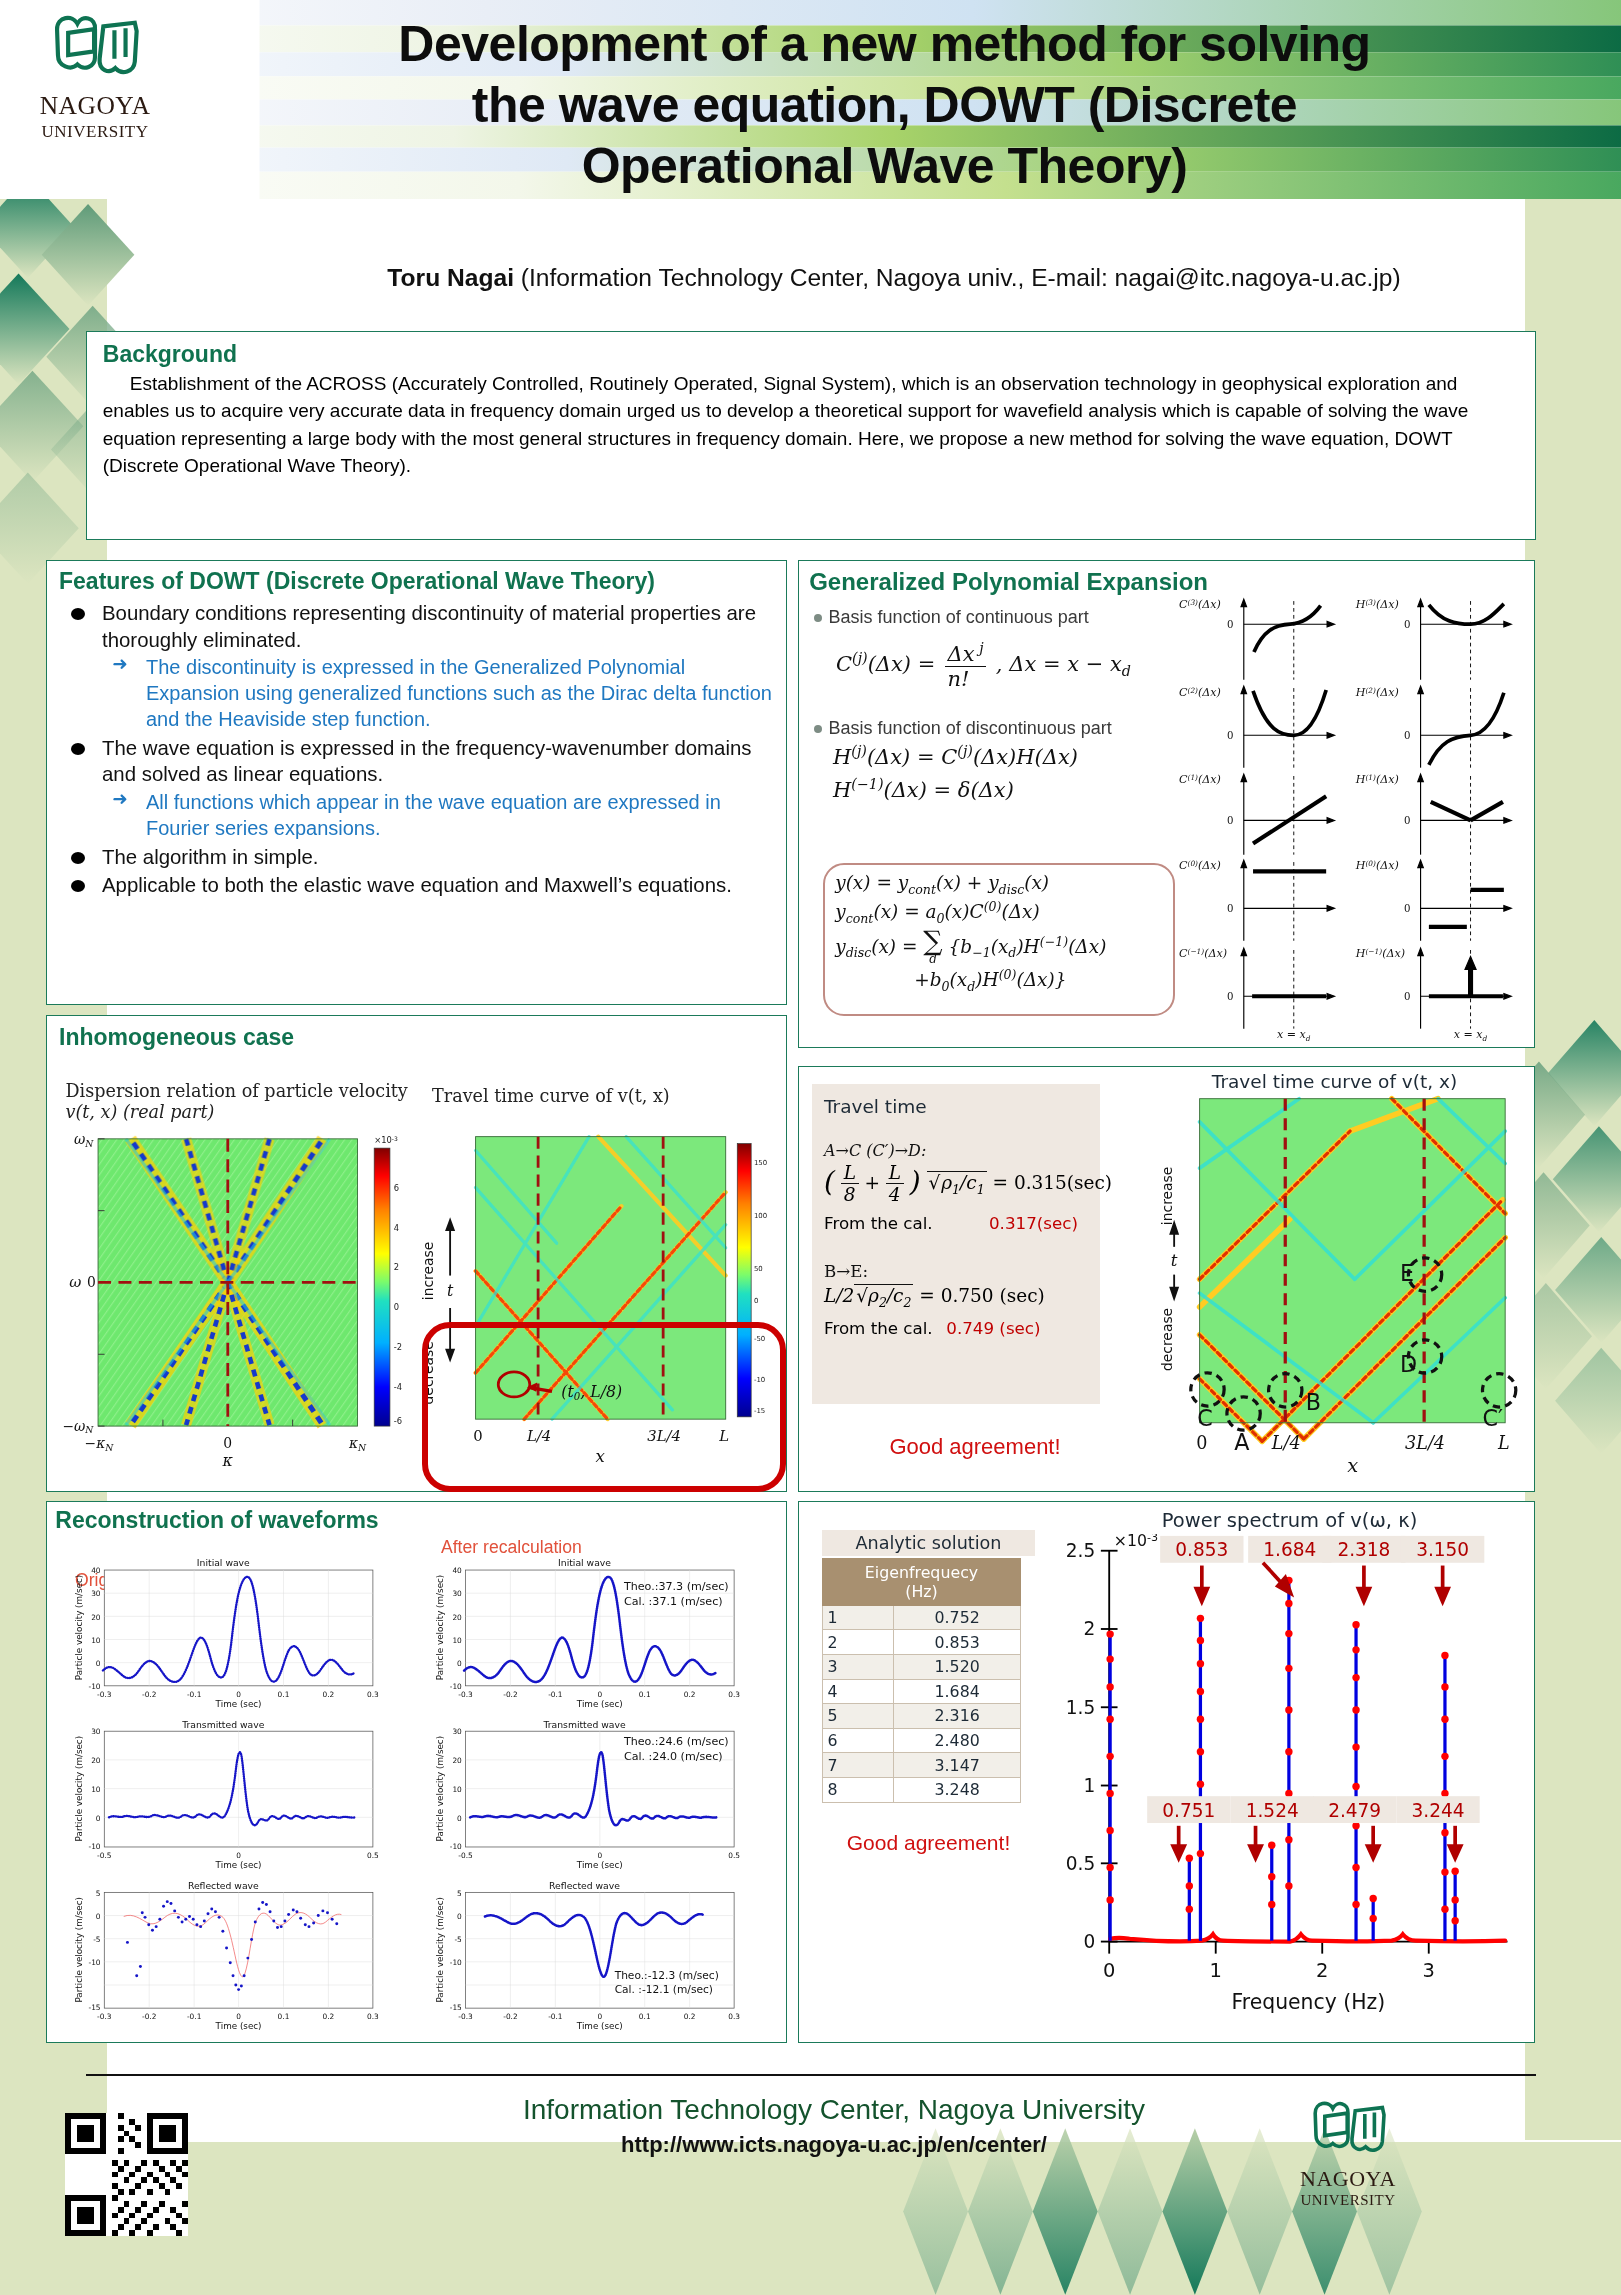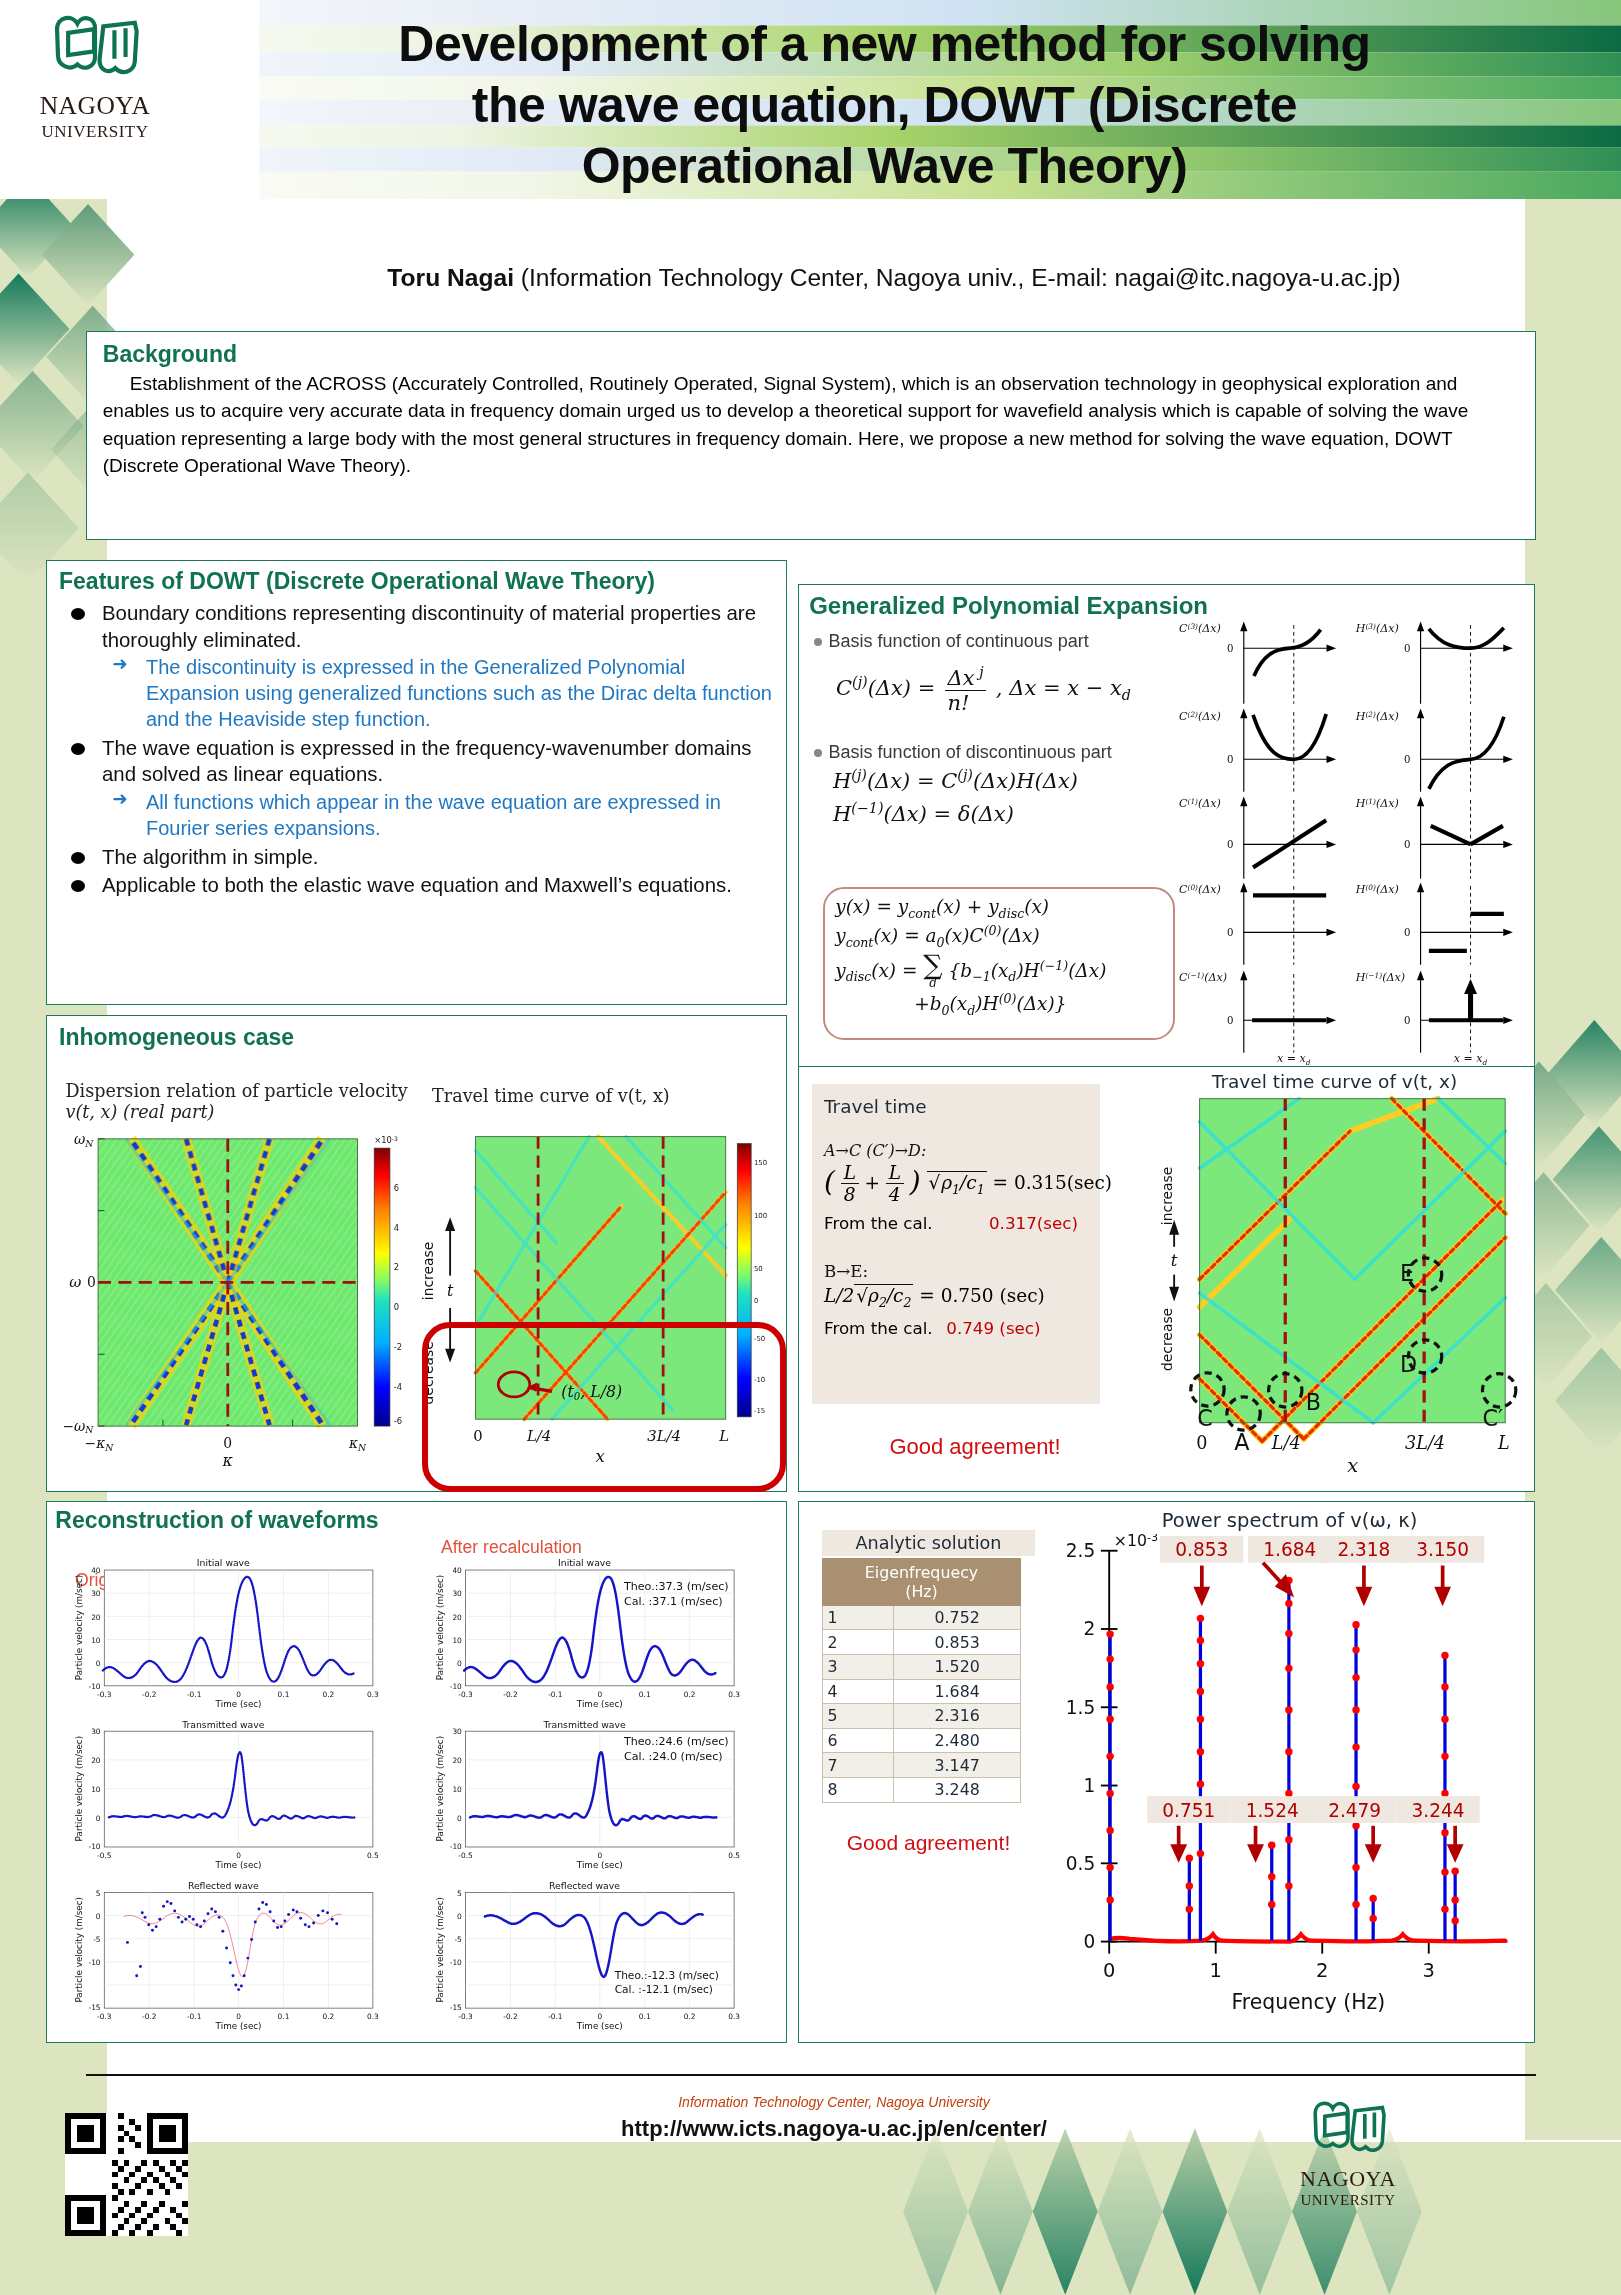--- a/index.html
+++ b/index.html
@@ -42,21 +42,21 @@
   
   #features-box{left:46px;top:560px;width:741px;height:445px;padding:7.4px 12px 4.6px 12px;}
   #features-box .box-title{font-size:23px;margin-bottom:4.6px;}
   ul.feat{list-style:none;margin:0;padding:0;}
   ul.feat>li{position:relative;padding-left:43px;margin-bottom:1.9px;font-size:20.4px;line-height:1.3;color:#111;}
   ul.feat>li::before{content:"";position:absolute;left:12px;top:8.3px;width:14px;height:12px;border-radius:50%;background:#000;}
   ul.sub{list-style:none;margin:0.9px 0 2.8px 0;padding:0;}
   ul.sub>li{position:relative;padding-left:44px;font-size:20px;line-height:1.3;color:#1f78c1;}
   ul.sub>li::before{content:"\279C";position:absolute;left:10.2px;top:-1.9px;font-size:18.5px;color:#1f78c1;}
   
-  #gpe-box{left:798px;top:584px;width:737px;height:488px;padding:6.5px 10.2px;}
+  #gpe-box{left:798px;top:560px;width:737px;height:488px;padding:6.5px 10.2px;}
   #gpe-box .box-title{font-size:24px;margin-bottom:2.8px;}
   .gpe-left{position:absolute;left:12px;top:43px;width:366px;}
   .gpe-bullet{font-size:18px;color:#3a3a3a;position:relative;padding-left:17.6px;margin-top:2.8px;}
   .gpe-bullet::before{content:"";position:absolute;left:2.8px;top:7.4px;width:7.9px;height:7.9px;border-radius:50%;background:#7d8c84;}
   .eqn{font-family:"DejaVu Serif", serif;font-style:italic;font-size:19px;color:#111;}
   .frac{display:inline-block;vertical-align:middle;text-align:left;}
   .frac .num{display:block;border-bottom:1.4px solid #111;padding:0 2.8px;}
   .frac .den{display:block;padding:0 2.8px;}
   .sup{font-size:0.68em;vertical-align:super;}
   .sub2{font-size:0.68em;vertical-align:sub;}
@@ -83,21 +83,21 @@
   
   table.eig{border-collapse:collapse;font-family:"DejaVu Sans", sans-serif;}
   table.eig th{background:#a89070;color:#fff;font-weight:normal;font-size:15.8px;padding:3.7px 2.8px;border:0.9px solid #a89070;}
   table.eig td{font-size:15.8px;padding:2.3px 4.6px;border:0.9px solid #cbbfae;color:#1d2a36;}
   table.eig tr:nth-child(odd) td{background:#f2efe9;}
   table.eig tr:nth-child(even) td{background:#ffffff;}
   .tbl-caption{background:#efe8e1;font-size:17.6px;color:#1d2a36;padding:2.8px 6.5px;font-family:"DejaVu Sans", sans-serif;}
   
   .footer-line{position:absolute;left:86px;top:2074px;width:1450px;height:1.9px;background:#111;}
   .footer-txt{position:absolute;left:417px;top:2094px;width:834px;text-align:center;}
-  .footer-txt .l1{font-size:14px;color:#c2410c;font-style:italic;}
+  .footer-txt .l1{font-size:28px;color:#14532d;}
   .footer-txt .l2{font-size:22px;font-weight:bold;color:#111;margin-top:5.6px;}
   .nagoya-text{font-family:"Liberation Serif", serif;color:#2b1a12;letter-spacing:0.5px;}
   
   .qr{position:absolute;image-rendering:pixelated;}
 </style>
 </head>
 <body>
 
 <div class="bg-left-band"></div>
 <div class="bg-right-band"></div>

